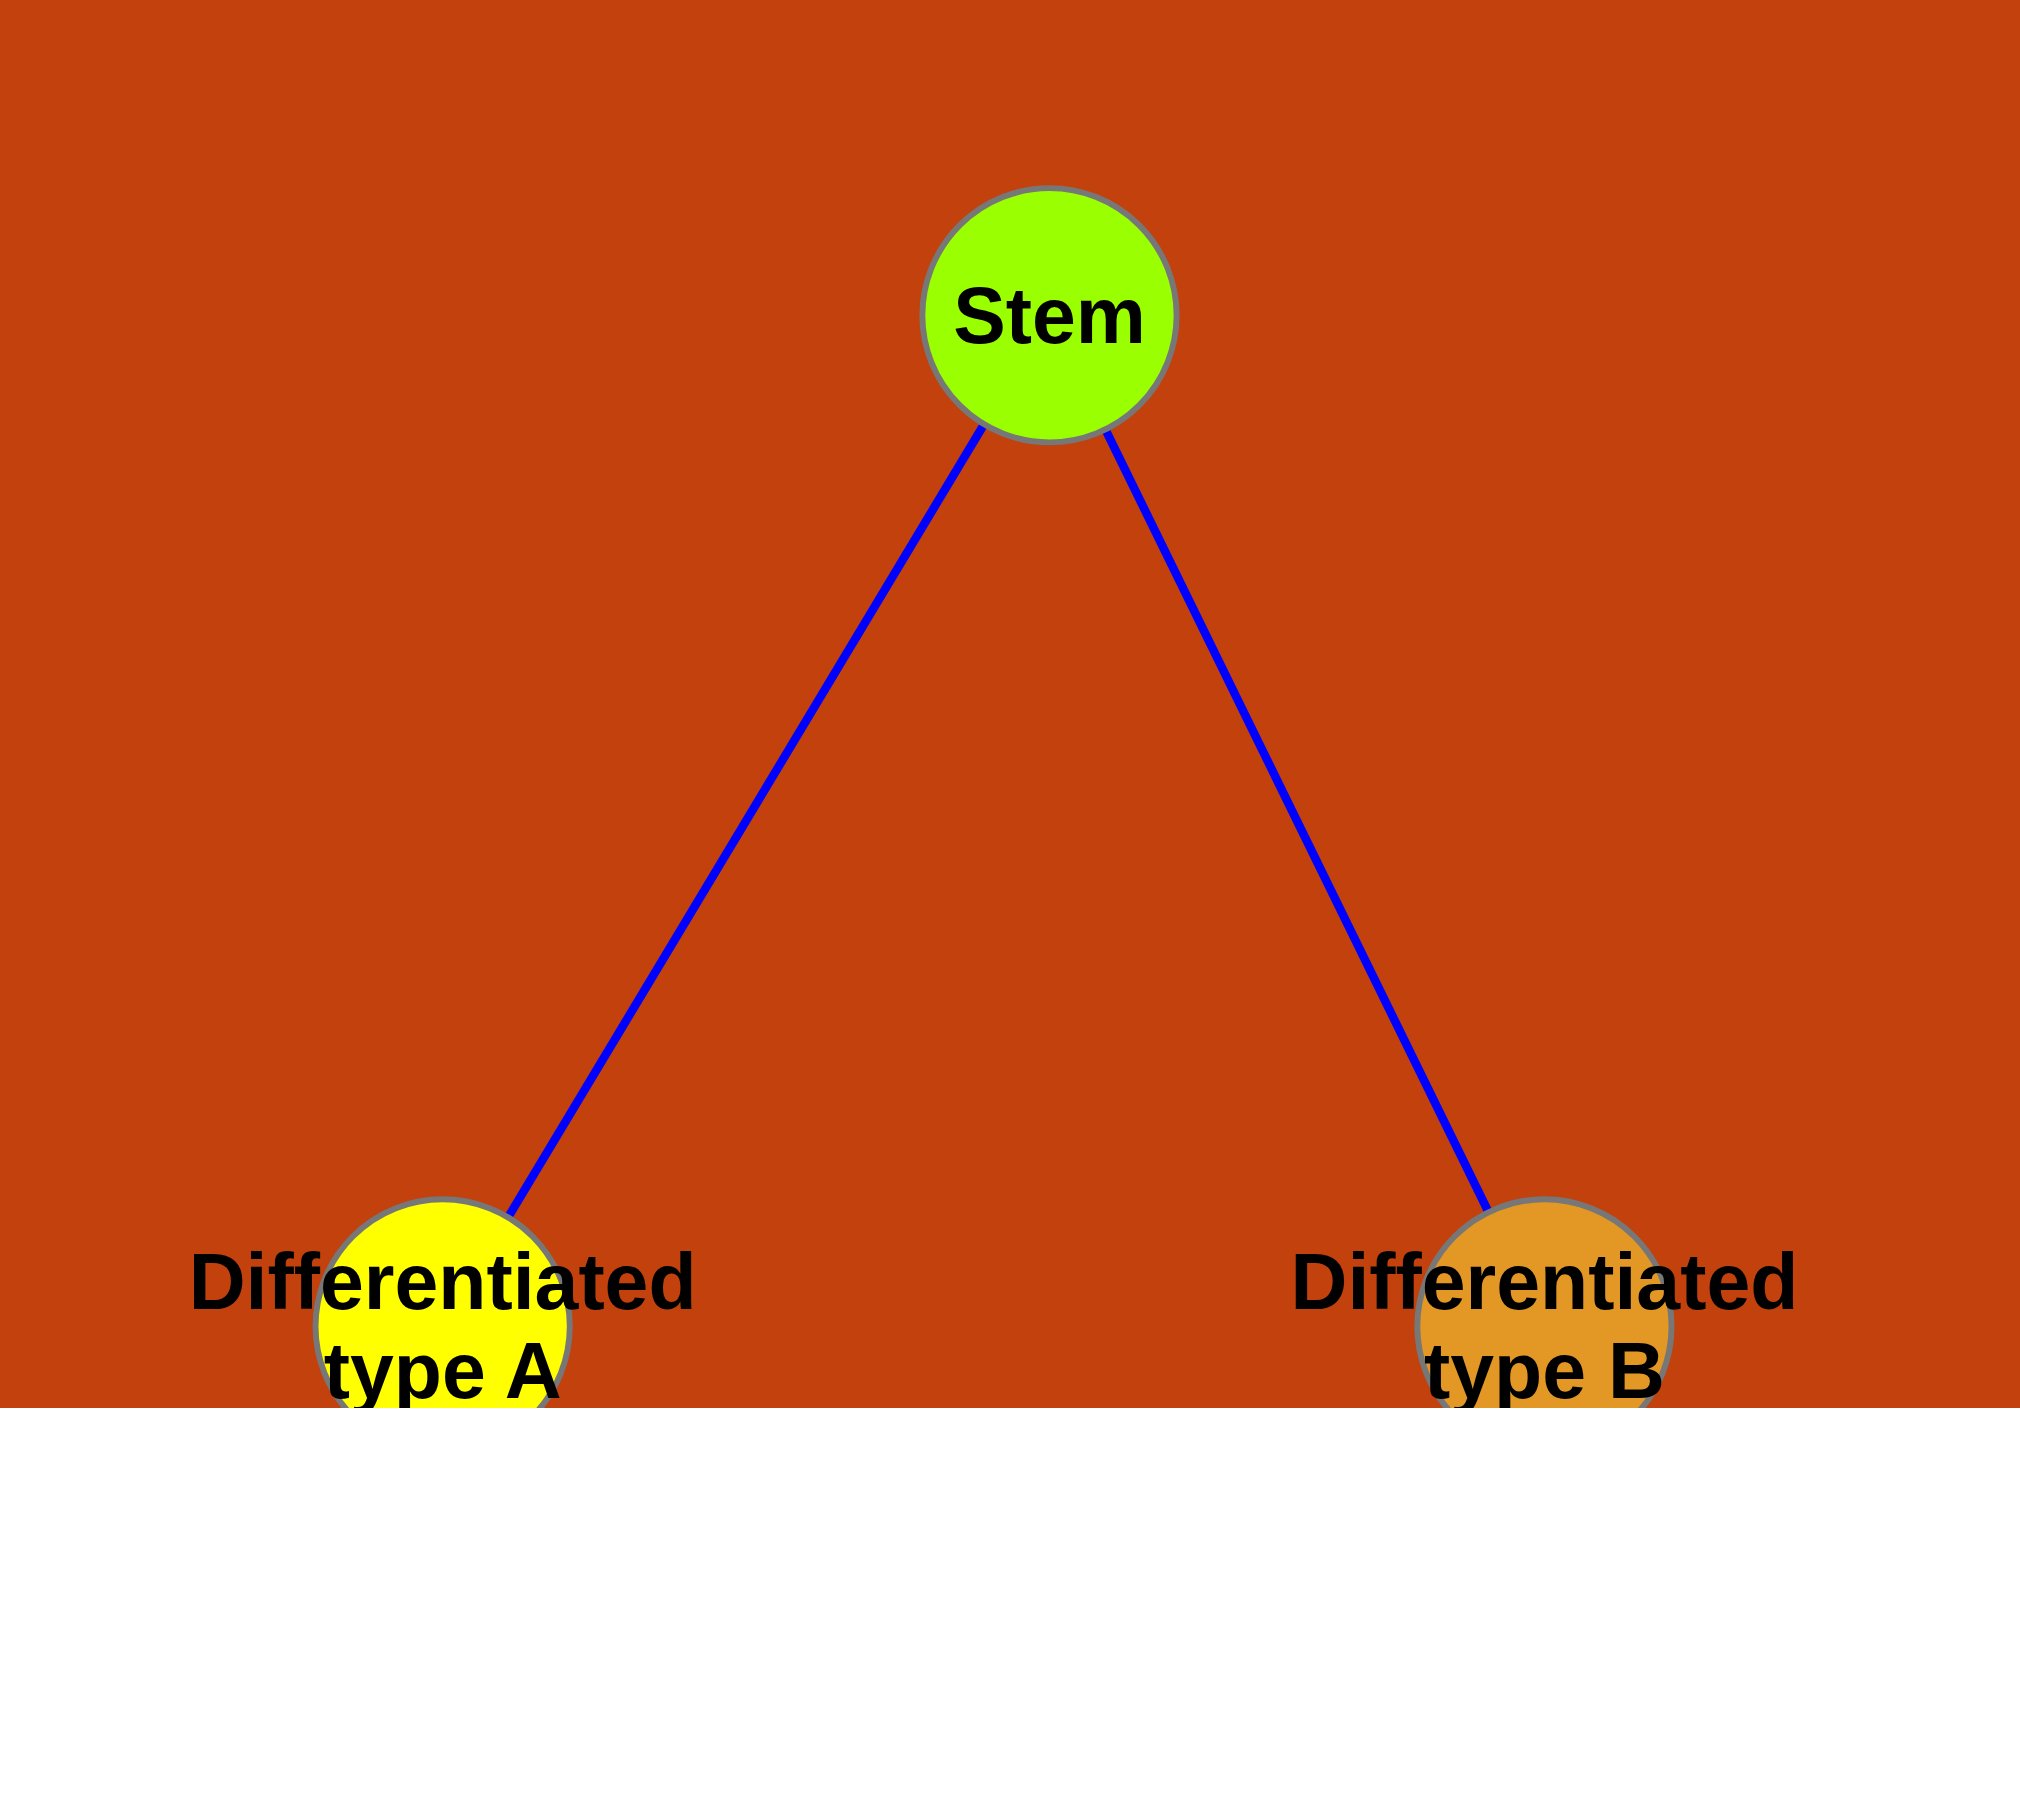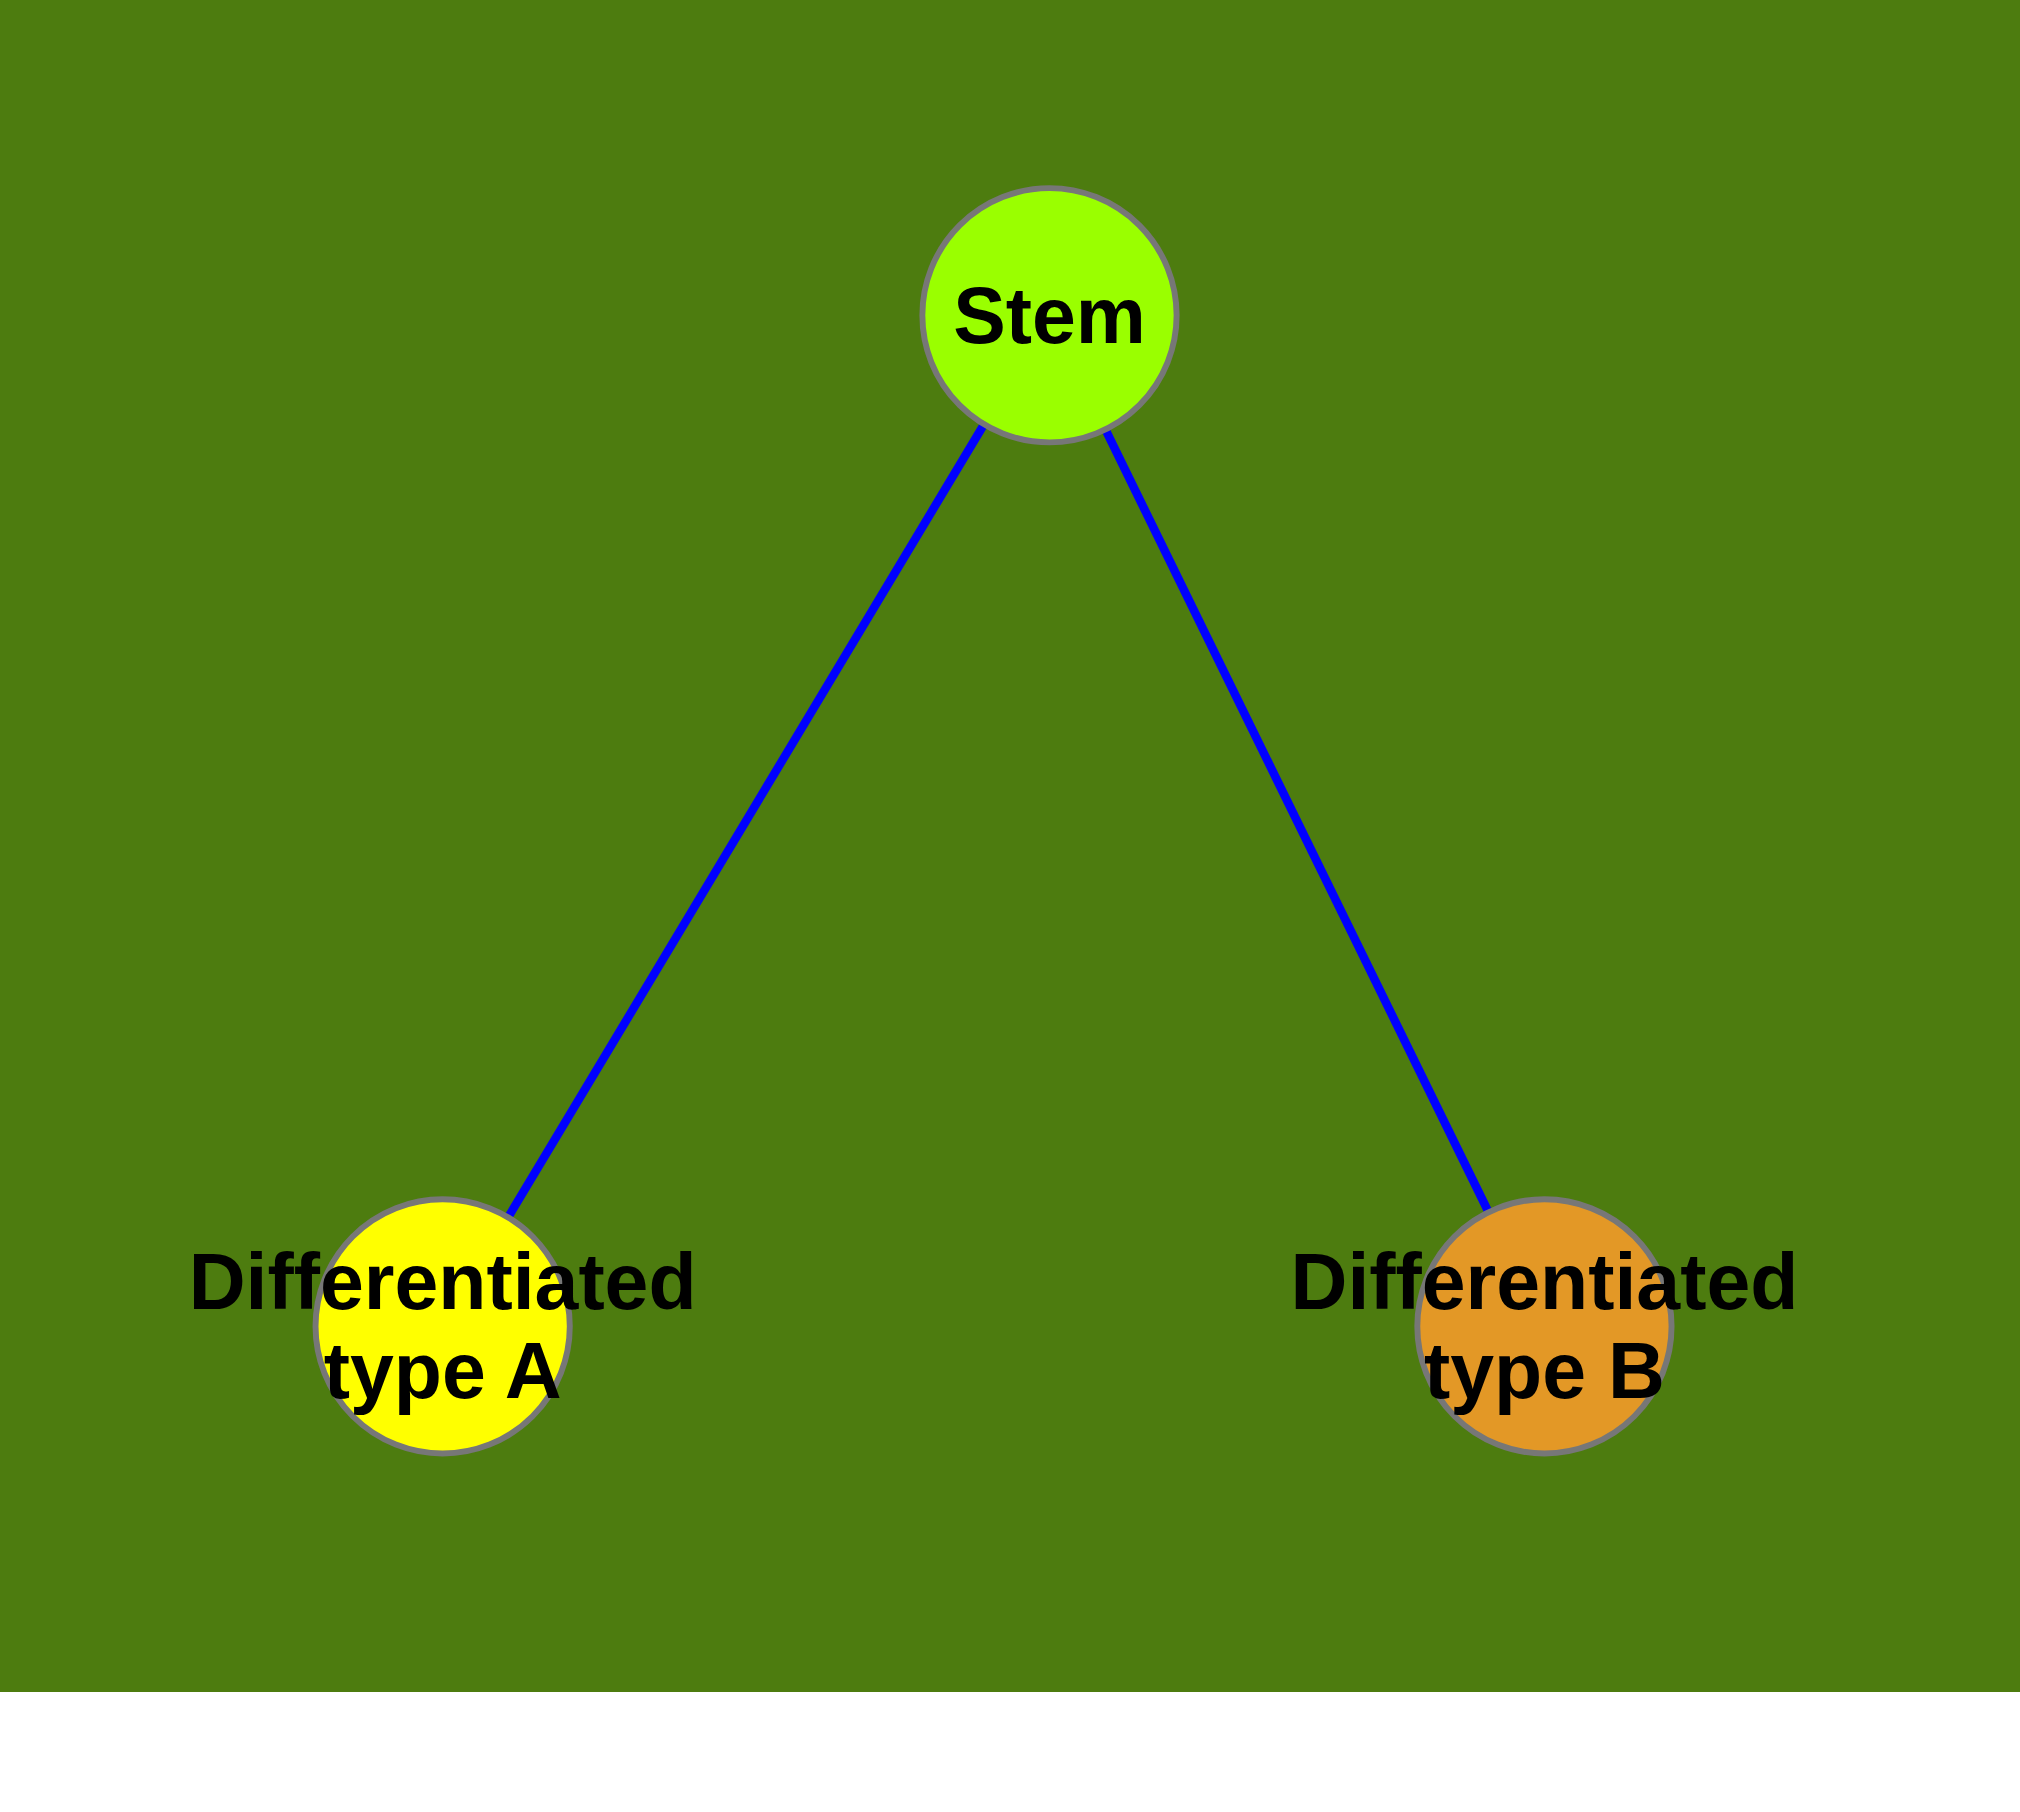--- a/index.html
+++ b/index.html
@@ -32,21 +32,21 @@
     font-size: 93px;
     fill: #000000;
     text-anchor: middle;
     dominant-baseline: auto;
     white-space: pre;
   }
 </style>
 </head>
 <body>
 
-<div id="canvas" style="width: 2021px; height: 1692px; background: #4d7c0f;">
+<div id="canvas" style="width: 2021px; height: 1408px; background: #c2410c;">
   <svg id="graph-svg" viewBox="0 0 2384 2138" xmlns="http://www.w3.org/2000/svg">
 
     <g>
       <line id="edge-0" x1="1160.8097832183912" y1="500.6144254475688" x2="599.1902167816088" y2="1436.385574552431" stroke="#0000ff" stroke-width="10" stroke-linecap="butt"></line>
       <line id="edge-1" x1="1303.9503756662853" y1="506.7239694689696" x2="1756.0496243337147" y2="1430.2760305310303" stroke="#0000ff" stroke-width="10" stroke-linecap="butt"></line>
     </g>
 
     <g>
       <g>
         <circle id="node-circle-0" cx="1238" cy="372" r="150" fill="#9aff00" stroke="#777777" stroke-width="7"></circle>

